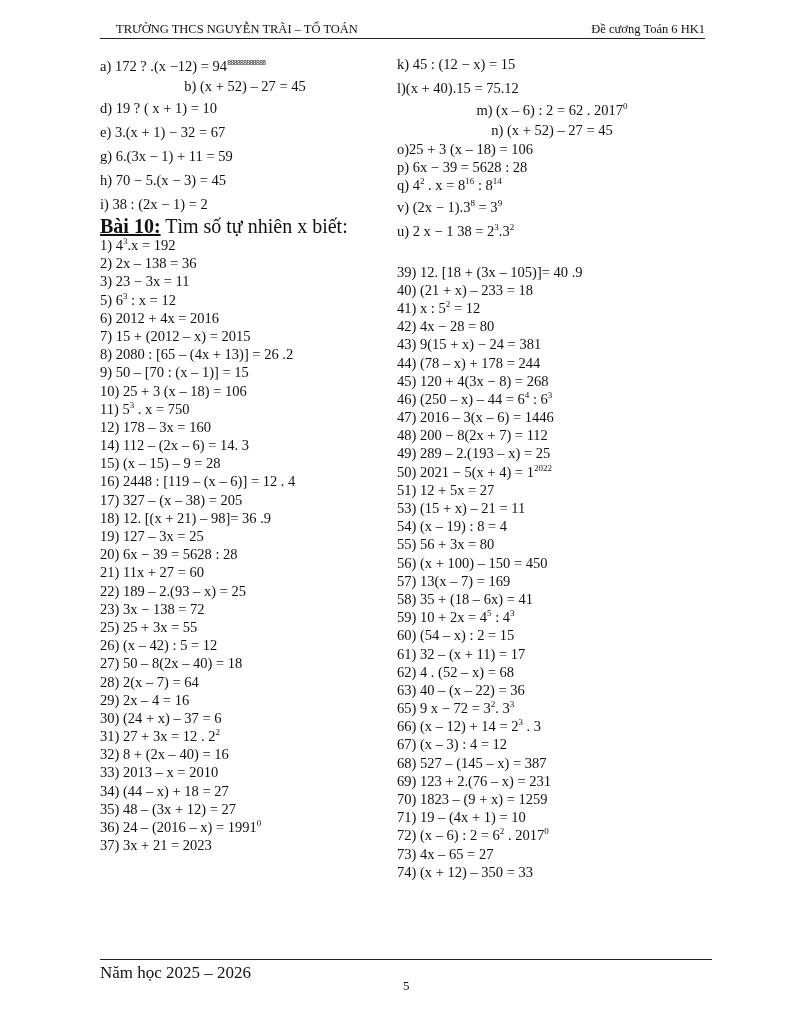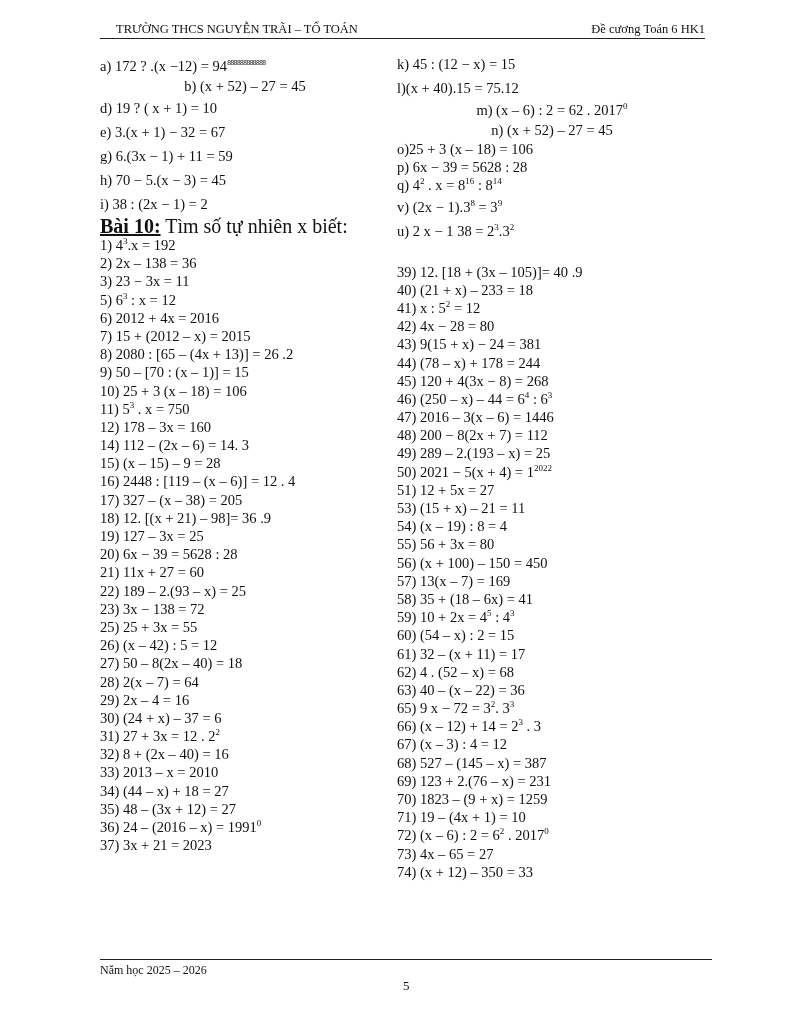--- a/index.html
+++ b/index.html
@@ -13,21 +13,21 @@
   .col.left { left: 100px; width: 290px; }
   .col.right { left: 397px; width: 310px; }
   .line { font-size: 14.5px; height: 18.2px; line-height: 18.2px; white-space: nowrap; }
   .line.tall { height: 24px; line-height: 24px; }
   .line.mid { height: 20px; line-height: 20px; text-align: center; }
   sup { font-size: 9px; vertical-align: 6px; line-height: 0; }
   .section-title { font-size: 20px; height: 20px; line-height: 20px; }
   .section-title b { text-decoration: underline; font-weight: bold; }
   .garbled { font-size: 12px; letter-spacing: -1px; vertical-align: 3px; color: #333; }
   .footer-rule { position: absolute; left: 100px; top: 959px; width: 612px; border-top: 1px solid #222; }
-  .footer-left { position: absolute; left: 100px; top: 963px; font-size: 12px; }
+  .footer-left { position: absolute; left: 100px; top: 963px; font-size: 17px; }
   .page-num { position: absolute; left: 403px; top: 978px; font-size: 13px; }
 </style>
 </head>
 <body>
 
 <div class="header">
   <span class="left">TRƯỜNG THCS NGUYỄN TRÃI – TỔ TOÁN</span>
   <span class="right">Đề cương Toán 6 HK1</span>
 </div>
 

